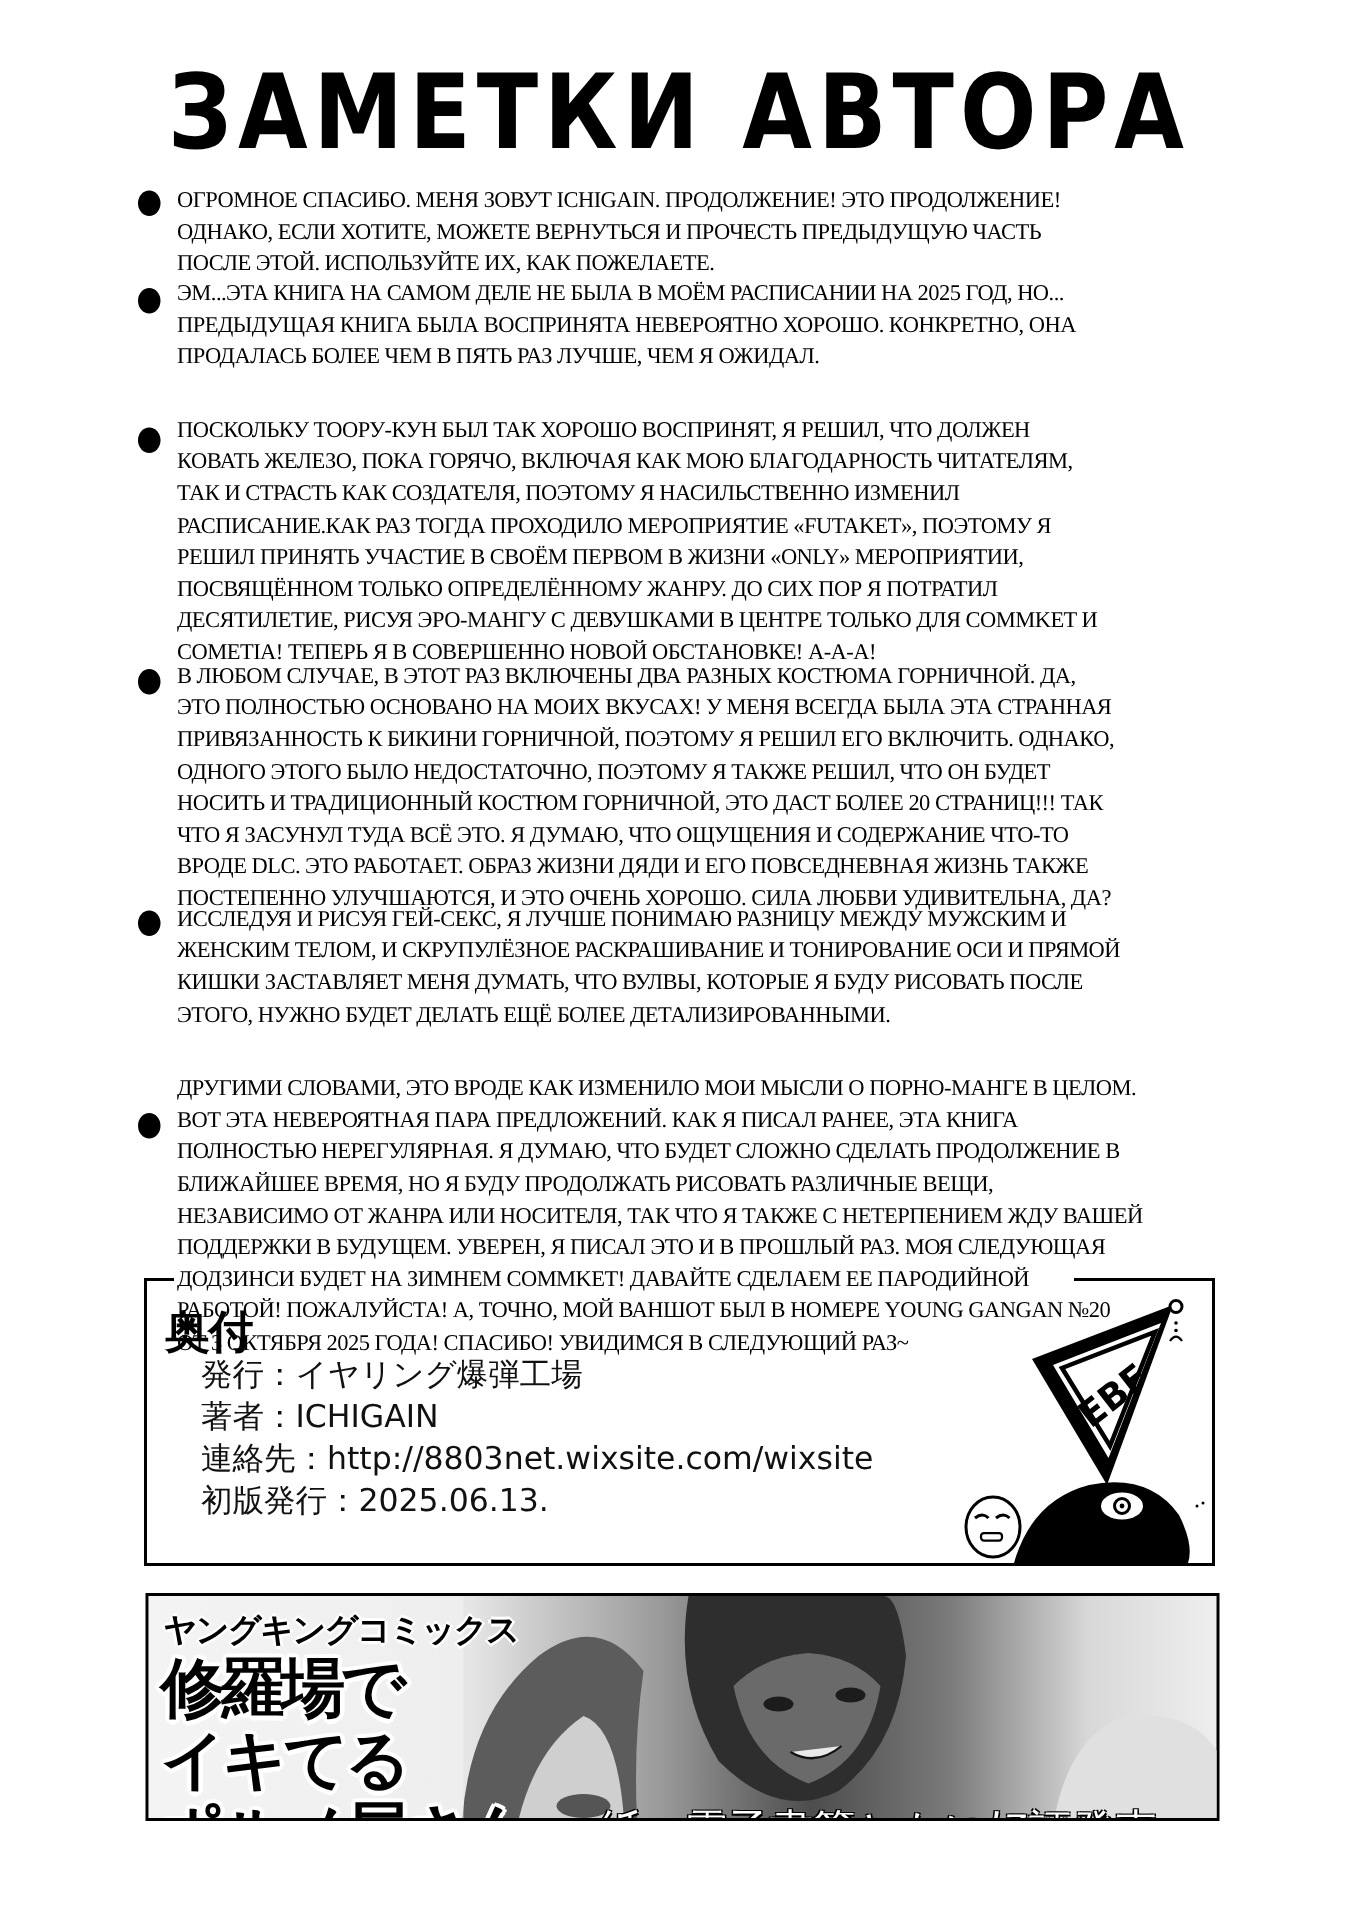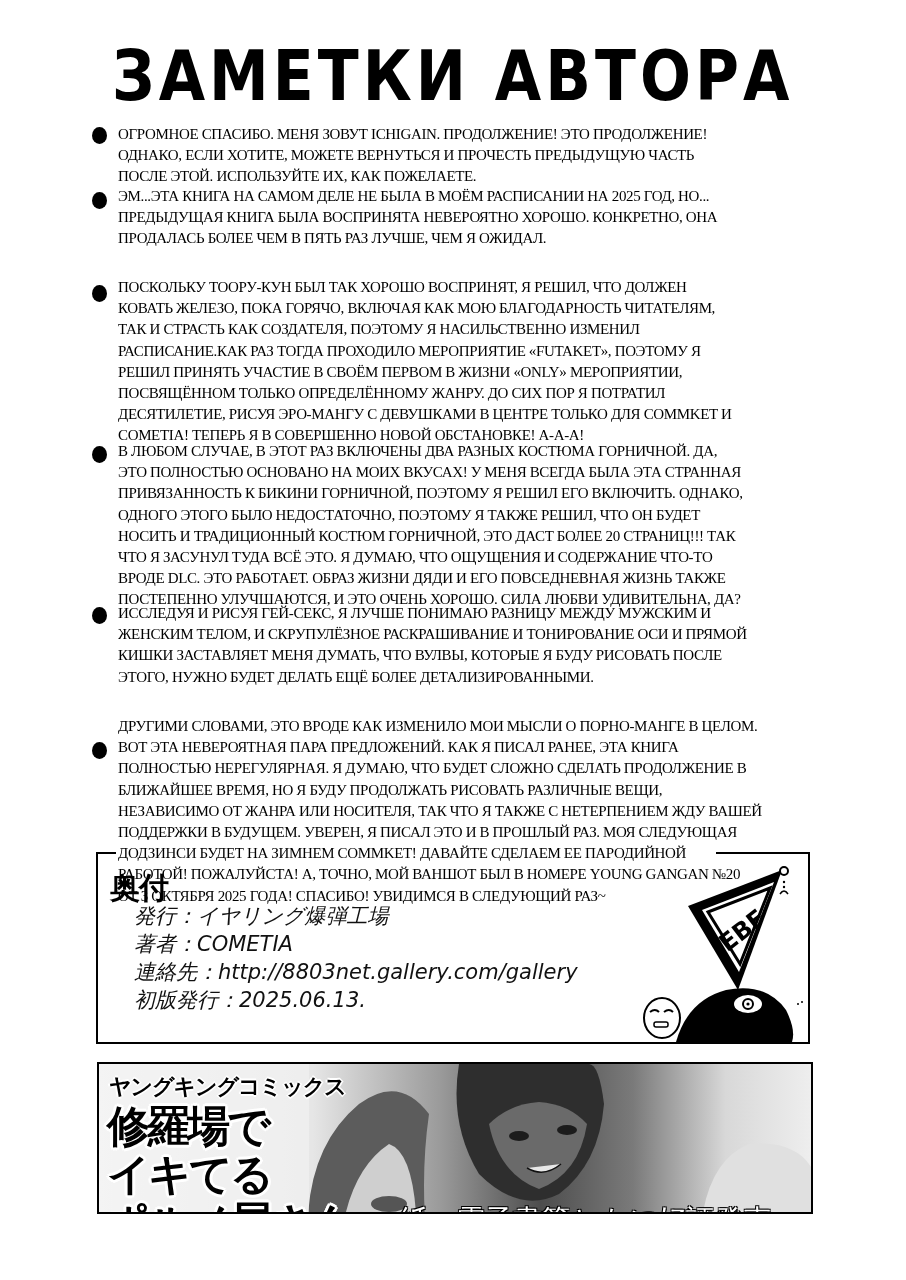--- a/index.html
+++ b/index.html
@@ -30,21 +30,21 @@
     .colophon {
       position: absolute; left: 96px; top: 852px; width: 714px; height: 192px;
       border: 2px solid #000; border-top: none;
     }
     .colophon-topline-left { position: absolute; left: 96px; top: 852px; width: 20px; height: 2px; background: #000; }
     .colophon-topline-right { position: absolute; left: 716px; top: 852px; width: 94px; height: 2px; background: #000; }
     .colophon-heading {
       position: absolute; left: 12px; top: 16px;
       font-size: 30px; font-weight: bold; letter-spacing: -1px;
     }
-    .colophon-list { position: absolute; left: 36px; top: 50px; font-style: italic; }
+    .colophon-list { position: absolute; left: 36px; top: 50px; }
     .colophon-row {
       font-family: "DejaVu Sans", sans-serif; font-size: 21px; line-height: 28px;
       white-space: nowrap; color: #111;
     }
 
     .ebf {
       position: absolute; left: 682px; top: 866px; width: 120px; height: 130px;
     }
     .mascot {
       position: absolute; left: 636px; top: 980px; width: 172px; height: 62px;
@@ -143,22 +143,22 @@
 РАБОТОЙ! ПОЖАЛУЙСТА! А, ТОЧНО, МОЙ ВАНШОТ БЫЛ В НОМЕРЕ YOUNG GANGAN №20
 ОТ 3 ОКТЯБРЯ 2025 ГОДА! СПАСИБО! УВИДИМСЯ В СЛЕДУЮЩИЙ РАЗ~</div>
 </div>
 
 <div class="colophon-topline-left"></div>
 <div class="colophon-topline-right"></div>
 <div class="colophon">
   <div class="colophon-heading">奥付</div>
   <div class="colophon-list">
     <div class="colophon-row">発行：イヤリング爆弾工場</div>
-    <div class="colophon-row">著者：COMETIA</div>
-    <div class="colophon-row">連絡先：http://8803net.gallery.com/gallery</div>
+    <div class="colophon-row">著者：ICHIGAIN</div>
+    <div class="colophon-row">連絡先：http://8803net.wixsite.com/wixsite</div>
     <div class="colophon-row">初版発行：2025.06.13.</div>
   </div>
 </div>
 
 <svg class="ebf" viewBox="0 0 120 130">
   <polygon points="6,40 100,4 56,124" fill="#000"></polygon>
   <polygon points="20,44 92,16 57,106" fill="#fff"></polygon>
   <polygon points="26,46 88,22 58,98" fill="none" stroke="#000" stroke-width="3"></polygon>
   <text x="34" y="76" font-family="DejaVu Sans, sans-serif" font-size="24" font-weight="bold" fill="#000" transform="rotate(-38 55 65)">EBF</text>
   <circle cx="102" cy="5" r="4" fill="#fff" stroke="#000" stroke-width="2"></circle>

